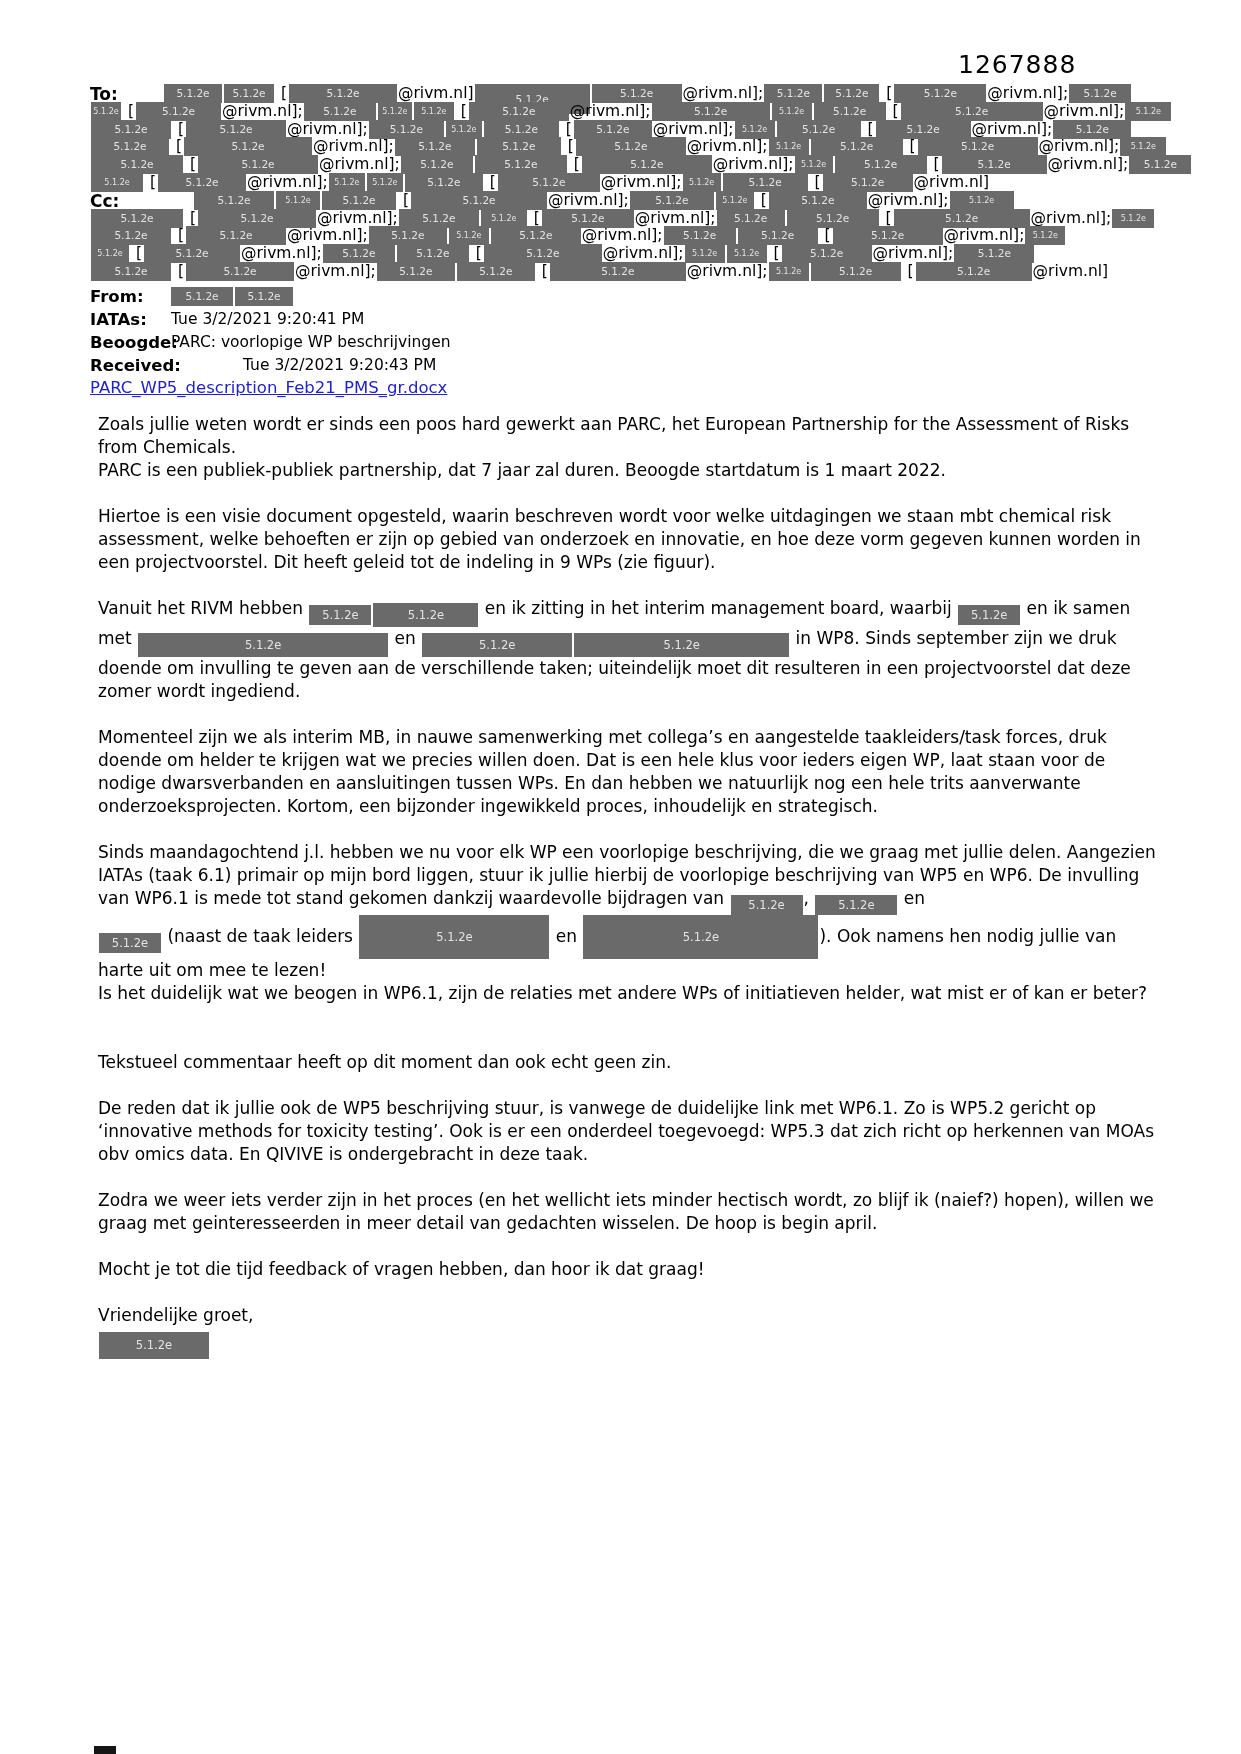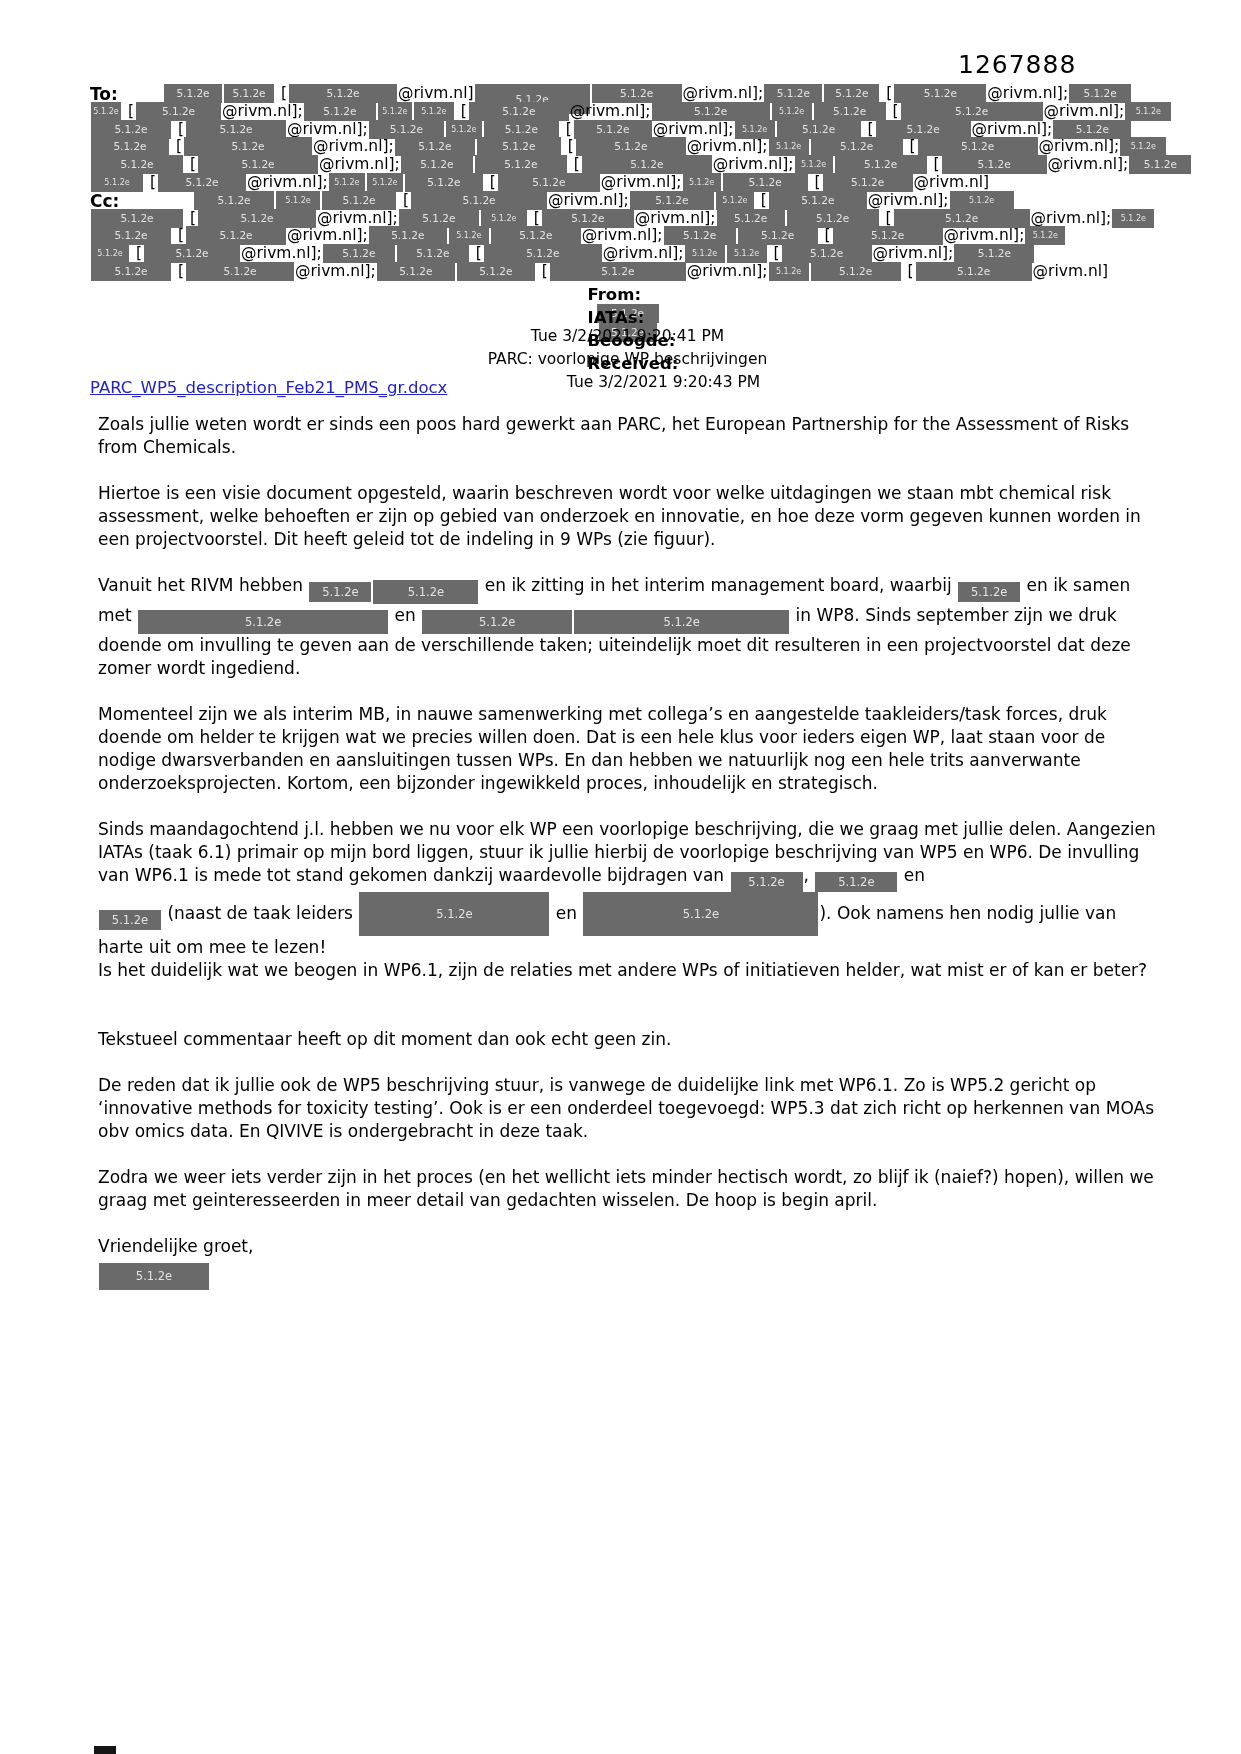--- a/index.html
+++ b/index.html
@@ -13,21 +13,21 @@
   .hrow{display:flex;align-items:flex-start;height:17.8px;white-space:nowrap;}
   .hlabel{font-weight:bold;font-size:17px;flex:0 0 auto;}
   .htxt{font-size:15.5px;padding:0 1px;white-space:pre;flex:0 0 auto;}
   .hmail{font-size:15.5px;flex:0 0 auto;}
   .hmail .u{}
   .chip{display:inline-block;background:#6a6a6a;color:#e3e3e3;font-size:10.5px;
         height:19px;line-height:19px;text-align:center;vertical-align:middle;
         margin:0 1px;flex:0 0 auto;}
   .chip.sm{font-size:8px;}
   .fields{margin-top:5px;}
-  .frow{display:flex;align-items:center;height:23px;font-size:16.5px;flex-direction:column;}
+  .frow{display:flex;align-items:center;height:23px;font-size:16.5px;}
   .flabel{font-weight:bold;width:80px;flex:0 0 auto;}
   .attach{display:block;width:fit-content;color:#2121cc;text-decoration:underline;
           font-size:16.5px;line-height:22.5px;}
   .emailbody{position:absolute;left:98px;top:413px;width:1058px;
              font-size:17px;line-height:23px;}
   .para{margin:0 0 23px 0;}
   .bchip{display:inline-block;background:#6a6a6a;color:#e3e3e3;font-size:11.5px;
          text-align:center;vertical-align:-5px;margin:0 1px;}
   .artifact{position:absolute;left:94px;top:1746px;width:22px;height:8px;background:#161616;}
 </style>
@@ -243,24 +243,25 @@
         <span class="flabel">Received:</span>
         <span class="htxt" style="margin-left: 72px;">Tue 3/2/2021 9:20:43 PM</span>
       </div>
     </div>
   <div id="attachments">
       <a class="attach" href="#">PARC_WP5_description_Feb21_PMS_gr.docx</a>
     </div>
 </div>
 
 <div class="emailbody" id="emailbody">
-    <div class="para"><span>Zoals jullie weten wordt er sinds een poos hard gewerkt aan PARC, het European Partnership for the Assessment of Risks from Chemicals.</span><br></div>
+    <div class="para"><span>Zoals jullie weten wordt er sinds een poos hard gewerkt aan PARC, het European Partnership for the Assessment of Risks from Chemicals.</span><br><span>PARC is een publiek-publiek partnership, dat 7 jaar zal duren. Beoogde startdatum is 1 maart 2022.</span></div>
     <div class="para"><span>Hiertoe is een visie document opgesteld, waarin beschreven wordt voor welke uitdagingen we staan mbt chemical risk assessment, welke behoeften er zijn op gebied van onderzoek en innovatie, en hoe deze vorm gegeven kunnen worden in een projectvoorstel. Dit heeft geleid tot de indeling in 9 WPs (zie figuur).</span></div>
     <div class="para"><span>Vanuit het RIVM hebben </span><span class="bchip" style="width: 62px; height: 20px; line-height: 20px;">5.1.2e</span><span class="bchip" style="width: 105px; height: 24px; line-height: 24px;">5.1.2e</span><span> en ik zitting in het interim management board, waarbij </span><span class="bchip" style="width: 62px; height: 20px; line-height: 20px;">5.1.2e</span><span> en ik samen met </span><span class="bchip" style="width: 250px; height: 24px; line-height: 24px;">5.1.2e</span><span> en </span><span class="bchip" style="width: 150px; height: 24px; line-height: 24px;">5.1.2e</span><span class="bchip" style="width: 215px; height: 24px; line-height: 24px;">5.1.2e</span><span> in WP8. Sinds september zijn we druk doende om invulling te geven aan de verschillende taken; uiteindelijk moet dit resulteren in een projectvoorstel dat deze zomer wordt ingediend.</span></div>
     <div class="para"><span>Momenteel zijn we als interim MB, in nauwe samenwerking met collega’s en aangestelde taakleiders/task forces, druk doende om helder te krijgen wat we precies willen doen. Dat is een hele klus voor ieders eigen WP, laat staan voor de nodige dwarsverbanden en aansluitingen tussen WPs. En dan hebben we natuurlijk nog een hele trits aanverwante onderzoeksprojecten. Kortom, een bijzonder ingewikkeld proces, inhoudelijk en strategisch.</span></div>
     <div class="para"><span>Sinds maandagochtend j.l. hebben we nu voor elk WP een voorlopige beschrijving, die we graag met jullie delen. Aangezien IATAs (taak 6.1) primair op mijn bord liggen, stuur ik jullie hierbij de voorlopige beschrijving van WP5 en WP6. De invulling van WP6.1 is mede tot stand gekomen dankzij waardevolle bijdragen van </span><span class="bchip" style="width: 72px; height: 20px; line-height: 20px;">5.1.2e</span><span>, </span><span class="bchip" style="width: 82px; height: 20px; line-height: 20px;">5.1.2e</span><span> en</span><br><span class="bchip" style="width: 62px; height: 20px; line-height: 20px;">5.1.2e</span><span> (naast de taak leiders </span><span class="bchip" style="width: 190px; height: 44px; line-height: 44px; vertical-align: middle;">5.1.2e</span><span> en </span><span class="bchip" style="width: 235px; height: 44px; line-height: 44px; vertical-align: middle;">5.1.2e</span><span>). Ook namens hen nodig jullie van harte uit om mee te lezen!</span><br><span>Is het duidelijk wat we beogen in WP6.1, zijn de relaties met andere WPs of initiatieven helder, wat mist er of kan er beter?</span></div>
     <div class="para"><br><span>Tekstueel commentaar heeft op dit moment dan ook echt geen zin.</span></div>
     <div class="para"><span>De reden dat ik jullie ook de WP5 beschrijving stuur, is vanwege de duidelijke link met WP6.1. Zo is WP5.2 gericht op ‘innovative methods for toxicity testing’. Ook is er een onderdeel toegevoegd: WP5.3 dat zich richt op herkennen van MOAs obv omics data. En QIVIVE is ondergebracht in deze taak.</span></div>
     <div class="para"><span>Zodra we weer iets verder zijn in het proces (en het wellicht iets minder hectisch wordt, zo blijf ik (naief?) hopen), willen we graag met geinteresseerden in meer detail van gedachten wisselen. De hoop is begin april.</span></div>
+    <div class="para"><span>Mocht je tot die tijd feedback of vragen hebben, dan hoor ik dat graag!</span></div>
     <div class="para"><span>Vriendelijke groet,</span><br><span class="bchip" style="width: 110px; height: 27px; line-height: 27px;">5.1.2e</span></div>
   </div>
 
 <div class="artifact"></div>
 
 </body></html>

